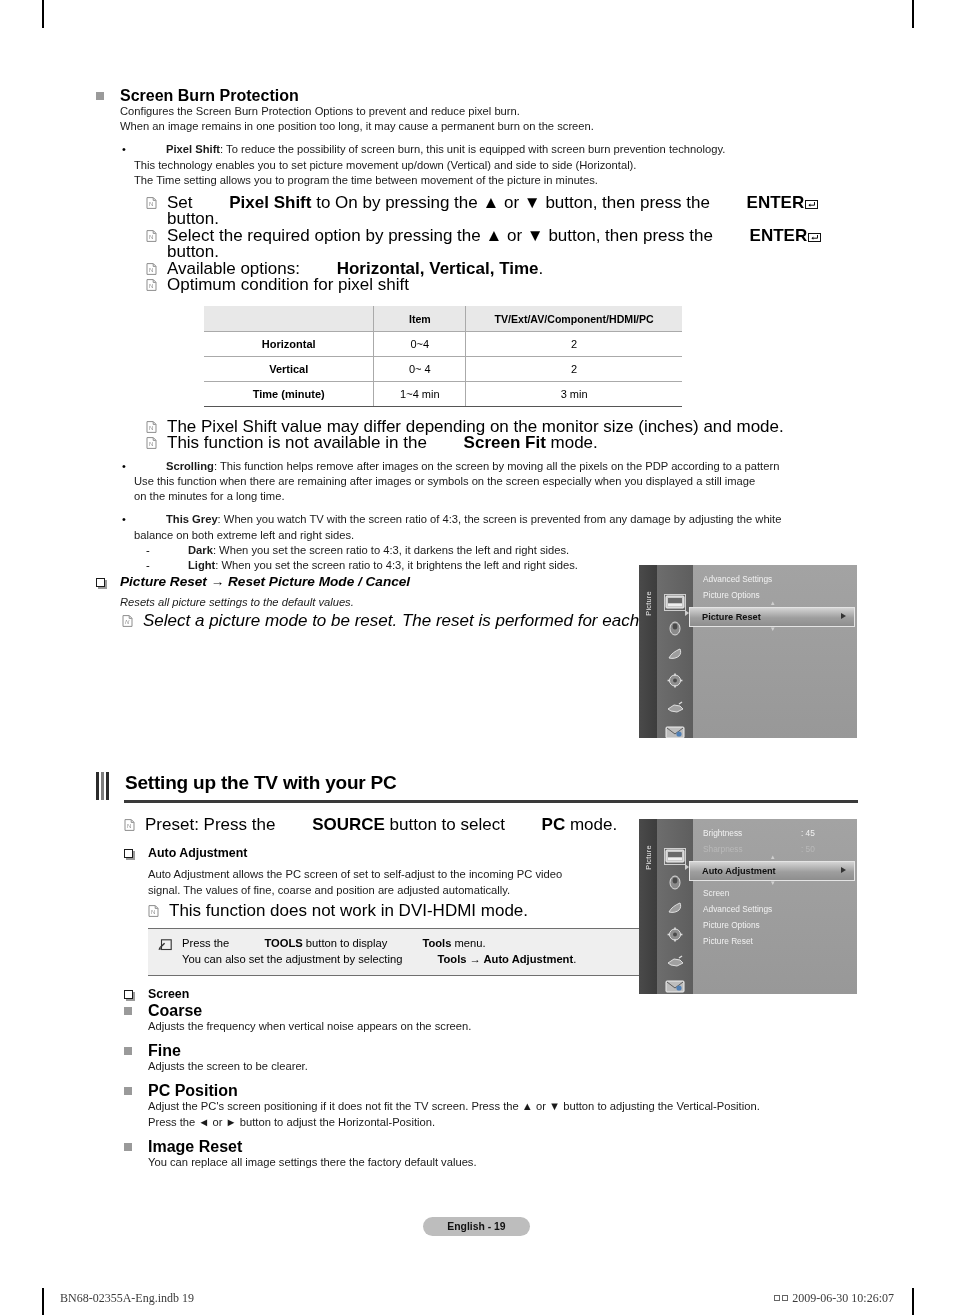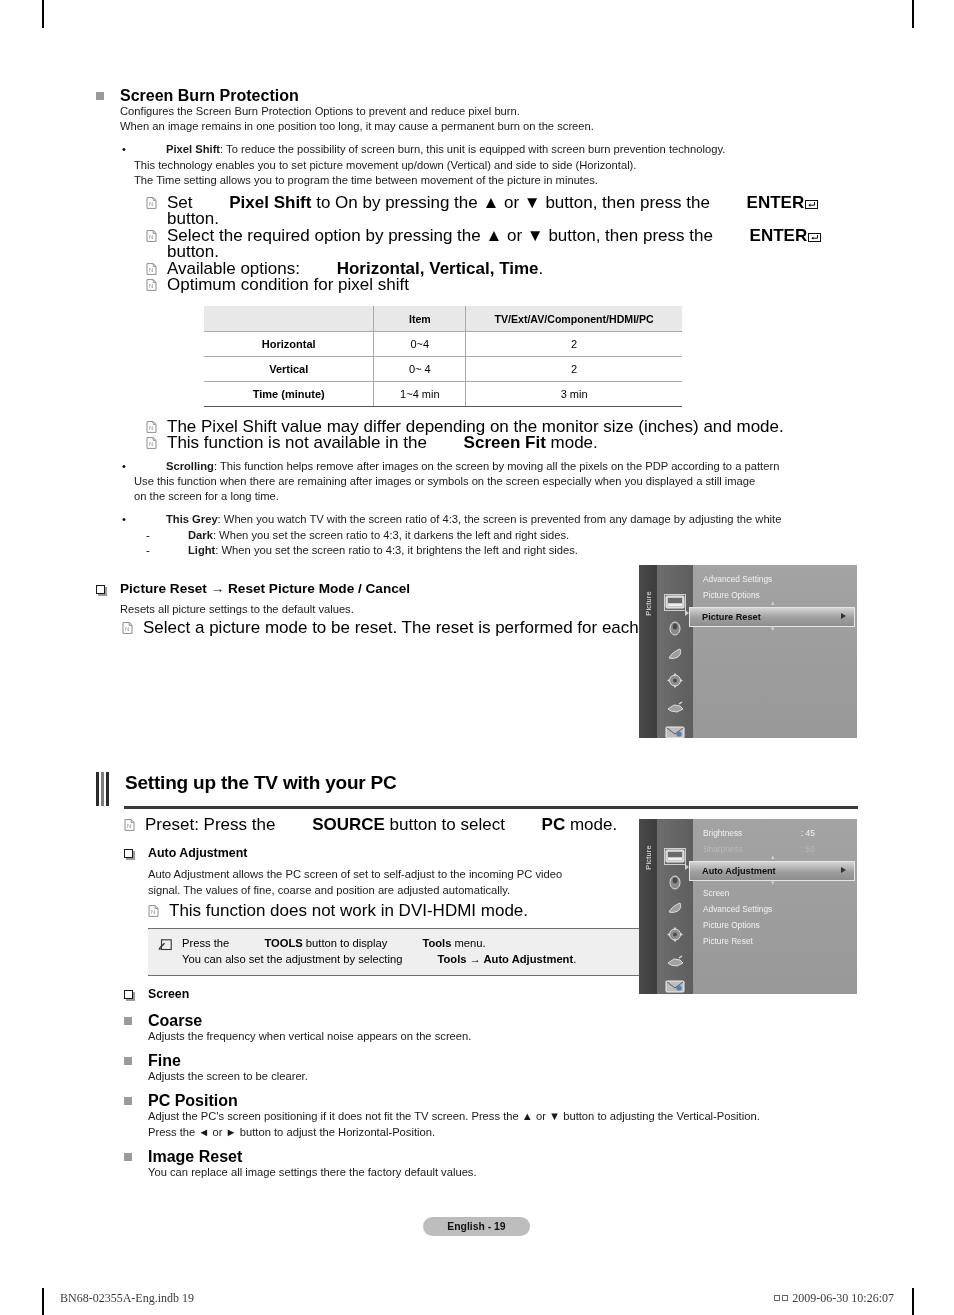--- a/index.html
+++ b/index.html
@@ -105,21 +105,21 @@
 
   
   .section-head { position: absolute; left: 96px; top: 772px; width: 762px; }
   .sec-title-wrap { display: flex; align-items: stretch; }
   .sec-bars { flex: 0 0 12px; display: flex; gap: 2px; margin-right: 16px; }
   .sec-bars i { display: block; width: 3px; background: #2b2b2b; }
   .sec-bars i:nth-child(2) { background: #7d7d7d; }
   .sec-bars i:nth-child(3) { background: #2b2b2b; }
   .sec-title {
     font-size: 19px; font-weight: bold; letter-spacing: -0.2px;
-    padding-bottom: 12px;
+    padding-bottom: 6px;
   }
   .sec-rule { height: 2.5px; background: #3a3a3a; margin: 0 0 0 28px; width: 734px; }
 
   
   .tools-box {
     background: #efefef;
     border-top: 1.3px solid #6f6f6f;
     border-bottom: 1.3px solid #6f6f6f;
     margin: 10px 0 0 24px;
     padding: 7px 10px 8px 10px;
@@ -346,42 +346,43 @@
           </span>
           <span class="note-body"><span>This function is not available in the </span><b>Screen Fit</b><span> mode.</span></span>
         </div>
       </div>
 
       <div class="dot-row">
         <span class="dot">•</span>
         <span class="dot-body">
           <div class="txt"><b>Scrolling</b><span>: This function helps remove after images on the screen by moving all the pixels on the PDP according to a pattern</span></div>
           <div class="txt">Use this function when there are remaining after images or symbols on the screen especially when you displayed a still image</div>
-          <div class="txt">on the screen for a long time.</div>
+          <div class="txt">on the minutes for a long time.</div>
         </span>
       </div>
 
       <div class="dot-row">
         <span class="dot">•</span>
         <span class="dot-body">
           <div class="txt"><b>This Grey</b><span>: When you watch TV with the screen ratio of 4:3, the screen is prevented from any damage by adjusting the white</span></div>
+          <div class="txt">balance on both extreme left and right sides.</div>
 
           <div class="dash-row">
             <span class="dash">-</span>
             <span class="txt"><b>Dark</b><span>: When you set the screen ratio to 4:3, it darkens the left and right sides.</span></span>
           </div>
           <div class="dash-row">
             <span class="dash">-</span>
             <span class="txt"><b>Light</b><span>: When you set the screen ratio to 4:3, it brightens the left and right sides.</span></span>
           </div>
         </span>
       </div>
     </div>
 
-    <div style="margin-top:22px;">
+    <div style="font-style:italic;">
       <div class="h-box">
         <span class="box-bullet"></span>
         <span class="h-box-label">Picture Reset → Reset Picture Mode / Cancel</span>
       </div>
       <div class="body-ind" style="margin-top:4px;">
         <div class="txt">Resets all picture settings to the default values.</div>
         <div class="note-row" style="margin-left:2px;margin-top:3px;">
           <span class="note-icon">
             <svg width="11" height="12" viewBox="0 0 11 12">
                 <path d="M1 .6h6.3L10 3.3v8.1H1z" fill="#fff" stroke="#8d8d8d" stroke-width="1"></path>
@@ -603,21 +604,21 @@
     <div class="osd-tick" style="top:34px;">▴</div>
     <div class="osd-tick" style="top:60px;">▾</div>
   </div>
 
   <div style="position:absolute;left:124px;top:985px;width:734px;">
     <div class="h-box">
       <span class="box-bullet"></span>
       <span class="h-box-label small">Screen</span>
     </div>
 
-    <div style="margin-top:10px;">
+    <div style="">
       <div class="h-sq">
         <span class="sq-bullet"></span>
         <span class="h-sq-label">Coarse</span>
       </div>
       <div class="txt body-ind">Adjusts the frequency when vertical noise appears on the screen.</div>
     </div>
 
     <div style="margin-top:9px;">
       <div class="h-sq">
         <span class="sq-bullet"></span>

